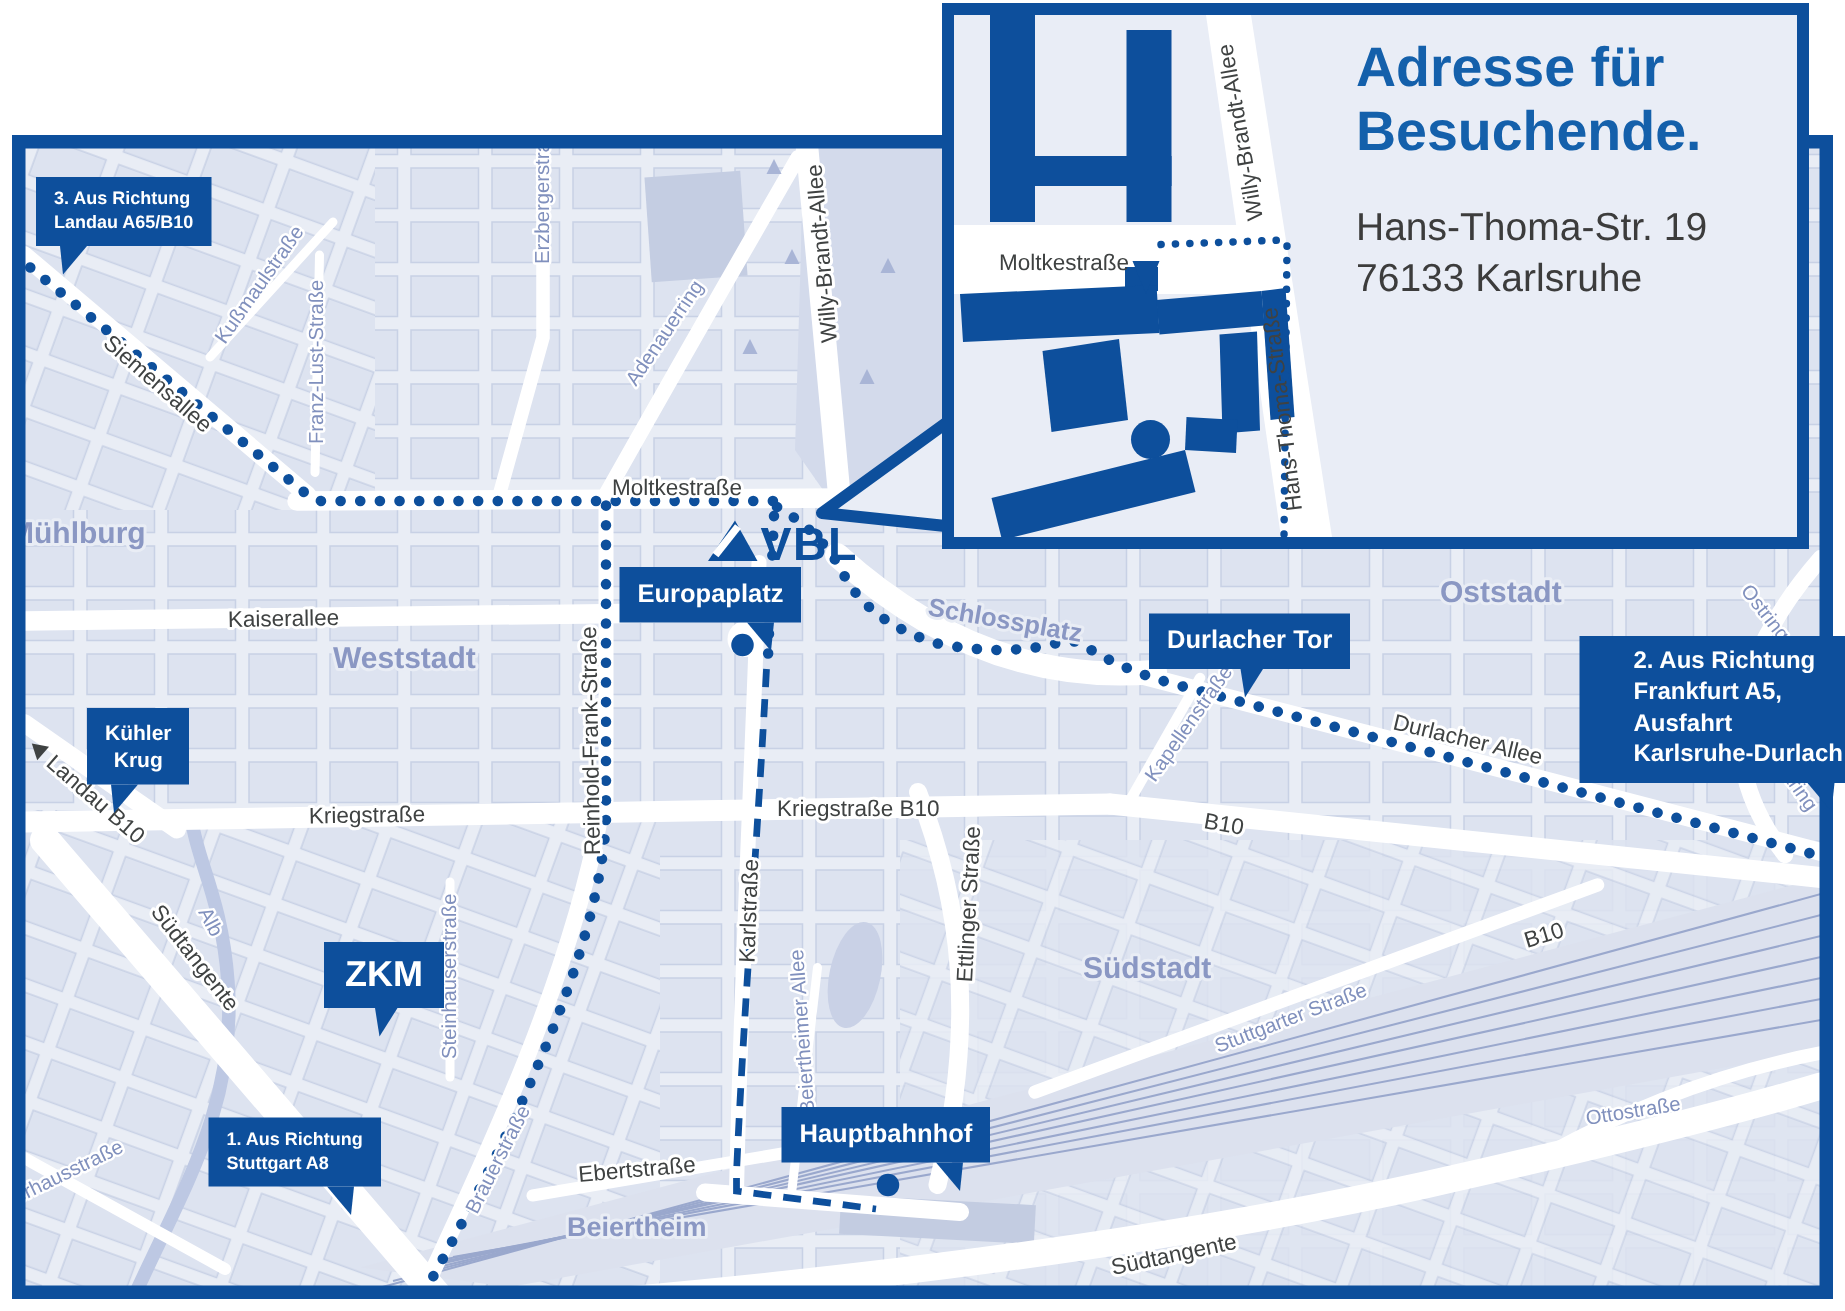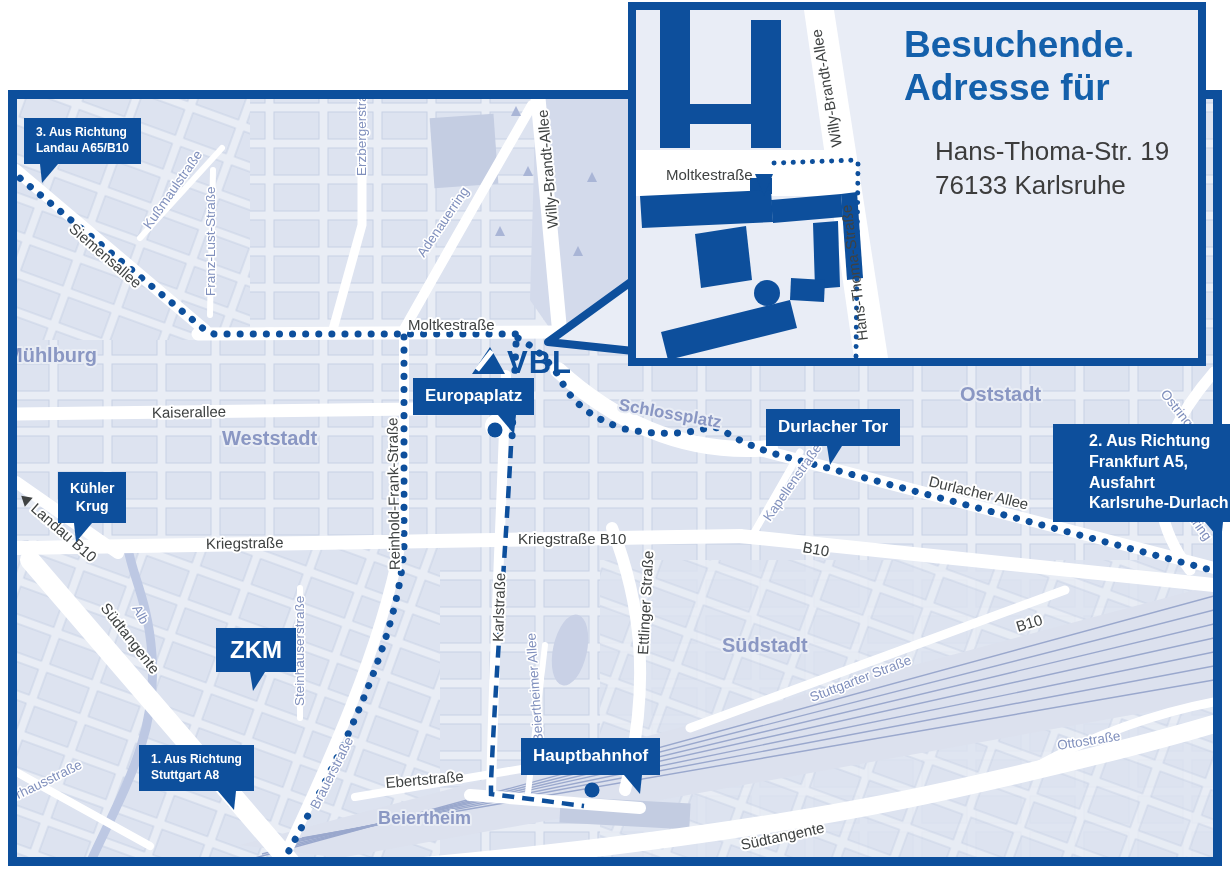--- a/index.html
+++ b/index.html
@@ -25,21 +25,21 @@
   .t-r::after{right:18px;border-right:2px solid transparent;border-left:16px solid transparent;}
   .t-c::after{left:50%;margin-left:-6px;border-left:3px solid transparent;border-right:12px solid transparent;}
   .co.small{font-size:17px;}
   .co.center{text-align:center;font-size:14px;}
   .co.zkm{font-size:24px;padding:6px 14px 7px;}
 
   
   .inset{position:absolute;z-index:40;left:628px;top:2px;width:562px;height:348px;border:8px solid #0d4f9c;background:#e9edf6;}
   .inset svg{position:absolute;left:0;top:0;}
   .ititle{position:absolute;left:268px;top:14px;color:#1460ab;font-weight:bold;font-size:37px;line-height:1.16;}
-  .iaddr{position:absolute;left:268px;top:124px;color:#3c3c3c;font-size:26px;line-height:1.32;margin-left:31px;}
+  .iaddr{position:absolute;left:268px;top:124px;color:#3c3c3c;font-size:26px;line-height:1.32;}
   .ist{font-family:"Liberation Sans",sans-serif;font-size:15px;fill:#3f4242;}
 </style>
 </head>
 <body>
 
 <div class="stage">
 
   <svg class="map" width="1230" height="874" viewBox="0 0 1230 874">
     <defs>
       <clipPath id="mapclip">
@@ -259,22 +259,22 @@
       </g>
 
       <path class="dots-sm" d="M138,153 L221,150 M222,154 L220,348"></path>
       <polygon points="119,164 137,164 128,186" fill="#0d4f9c"></polygon>
 
       <text class="ist" x="30" y="170">Moltkestraße</text>
       <text class="ist" transform="translate(206,136) rotate(-100)">Willy-Brandt-Allee</text>
       <text class="ist" transform="translate(232,330) rotate(-97)">Hans-Thoma-Straße</text>
     </svg>
     <div class="ititle">
+      <div>Adresse für</div>
       <div>Besuchende.</div>
-      <div>Adresse für</div>
     </div>
     <div class="iaddr">
       <div>Hans-Thoma-Str. 19</div>
       <div>76133 Karlsruhe</div>
     </div>
   </div>
 
 </div>
 
 </body></html>

